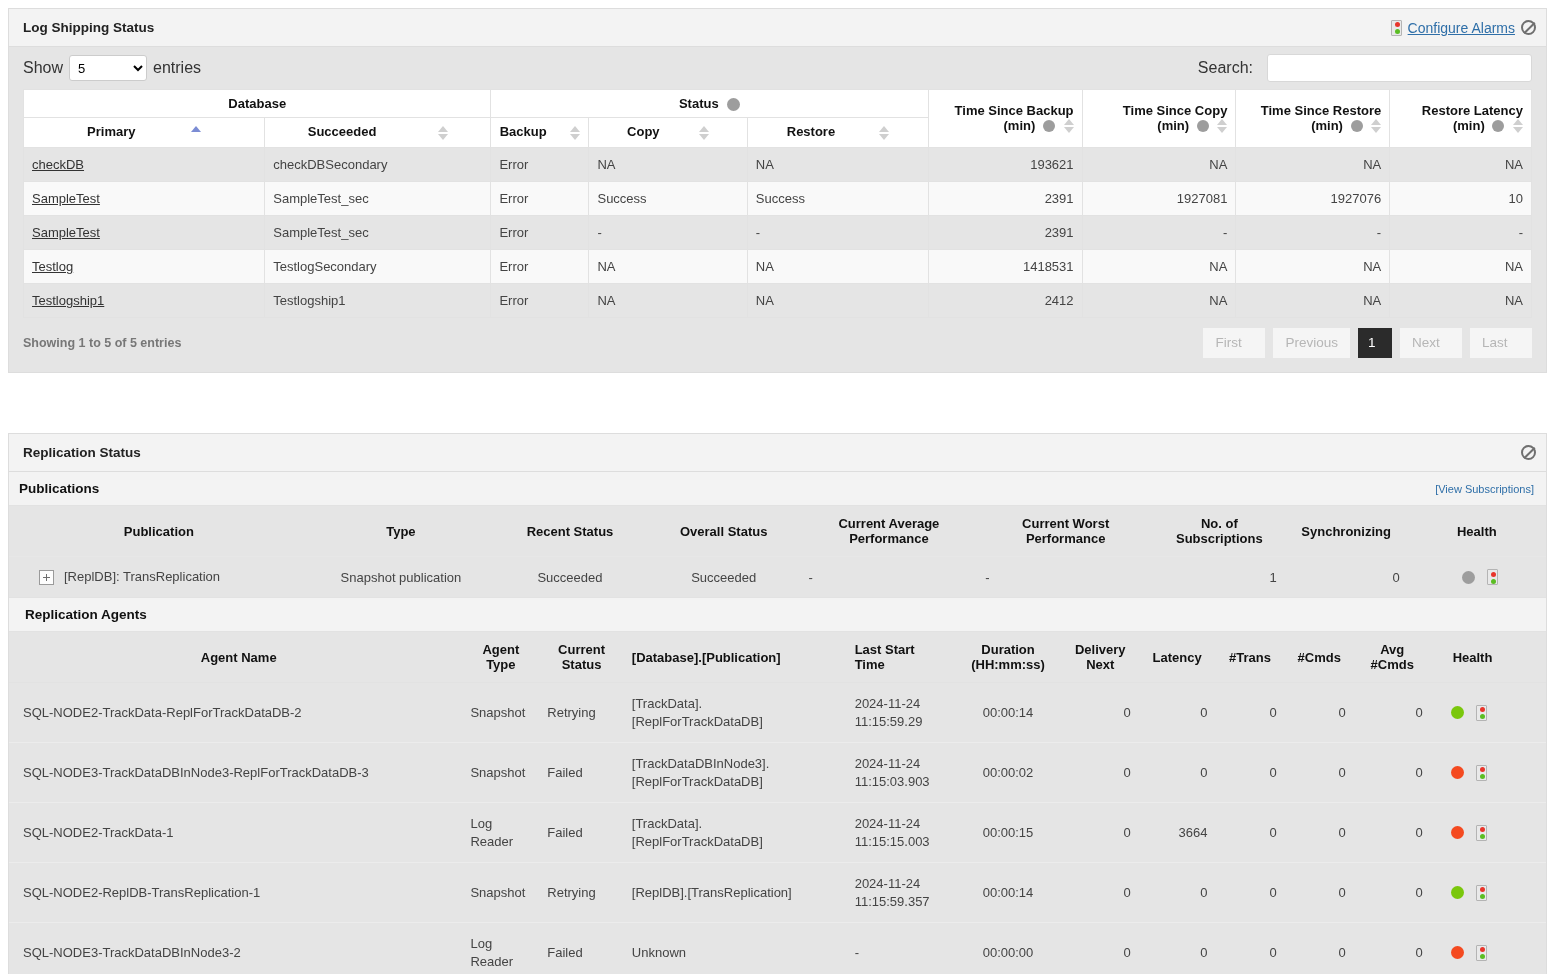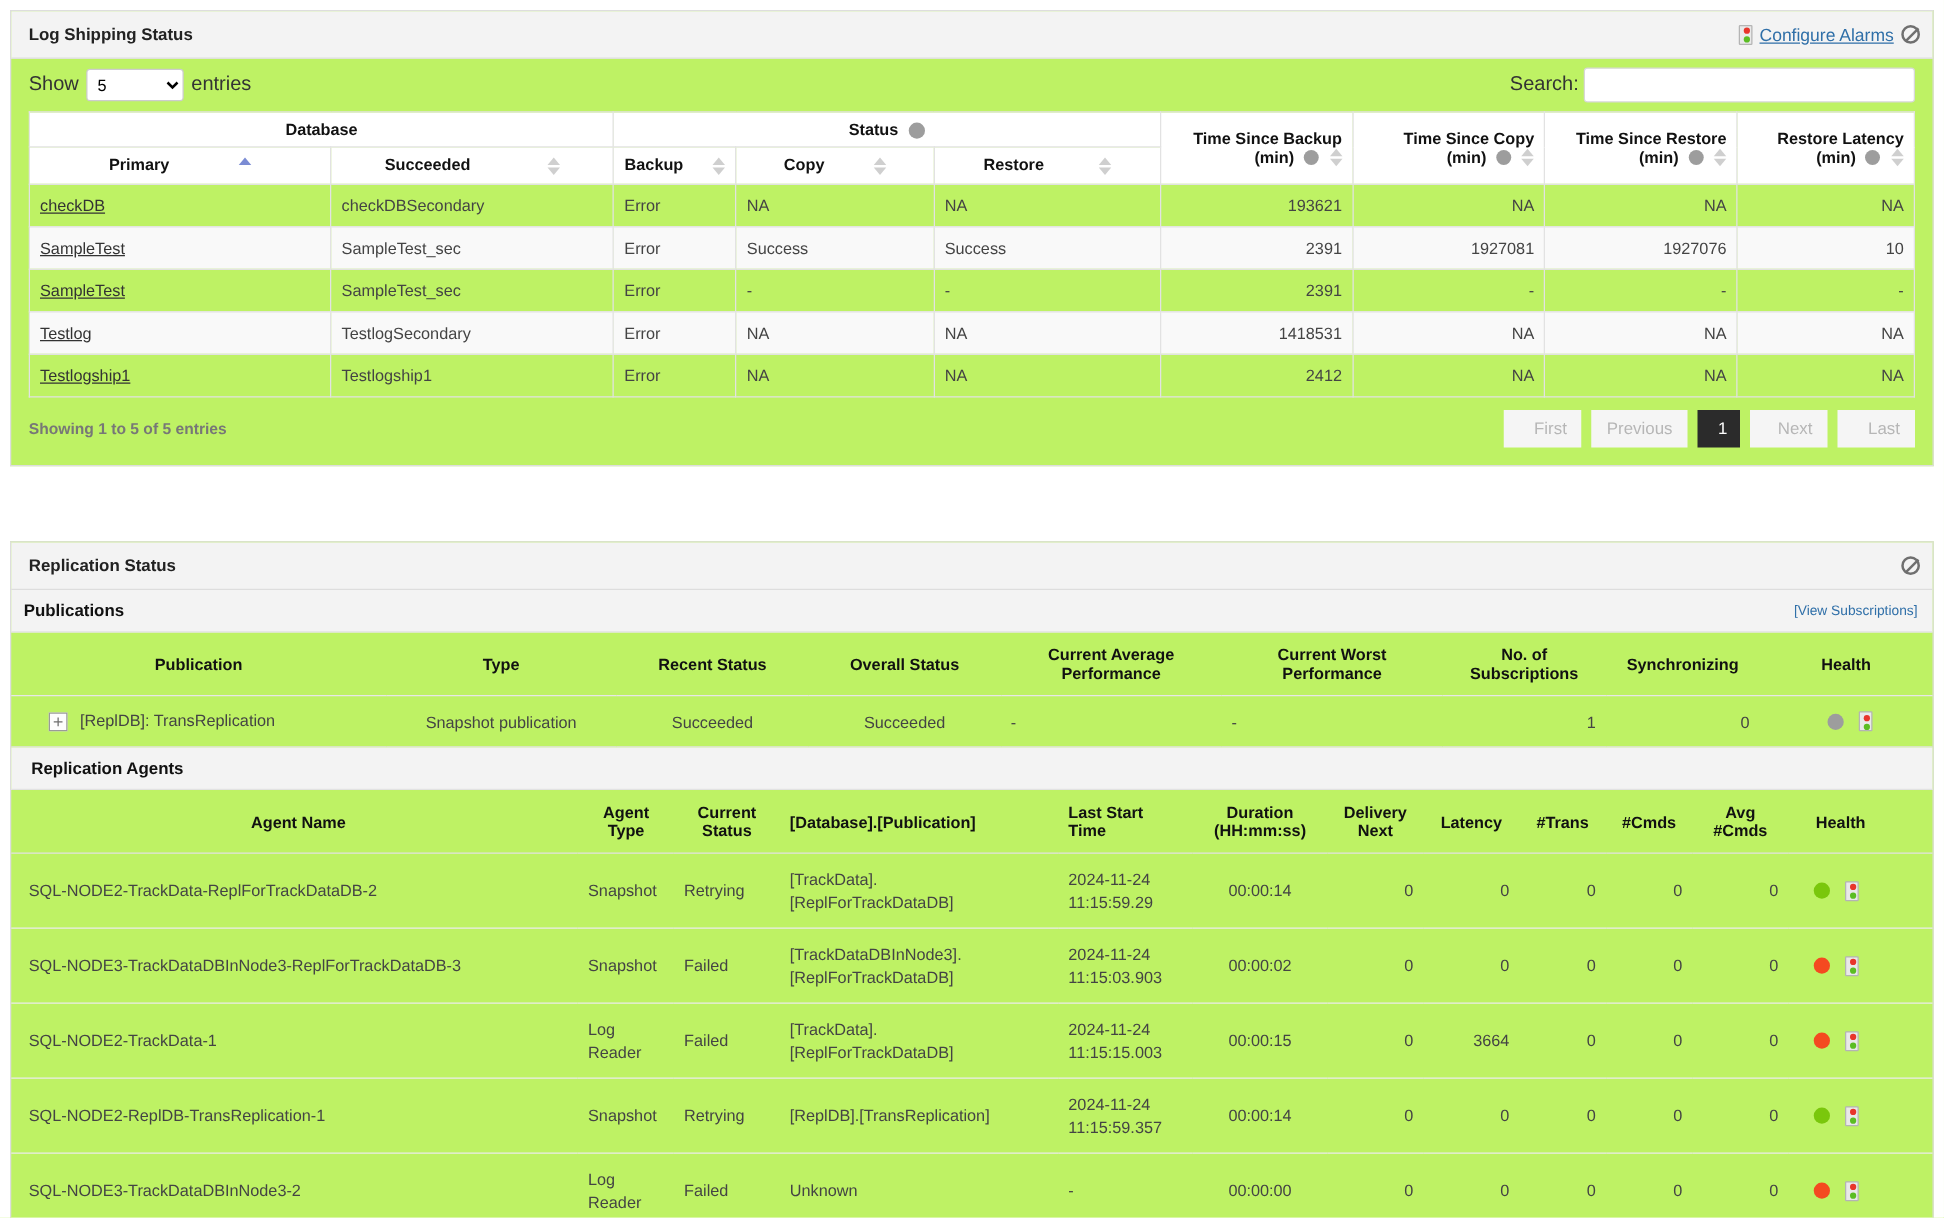--- a/index.html
+++ b/index.html
@@ -8,21 +8,21 @@
     width: 1555px; height: 974px;
     background: #ffffff;
     font-family: "Liberation Sans", sans-serif;
     font-size: 13px;
     color: #333333;
     overflow: hidden;
   }
   .page { width: 1555px; height: 974px; position: relative; background: #fff; }
 
   
-  .panel { border: 1px solid #dddddd; background: #bef264; }
+  .panel { border: 1px solid #dddddd; background: #e5e5e5; }
   .panel-head {
     background: #f3f3f3;
     border-bottom: 1px solid #dddddd;
     height: 38px;
     display: flex; align-items: center;
     padding: 0 10px 0 14px;
     position: relative;
   }
   .panel-title { font-weight: bold; font-size: 13.5px; color: #222; }
   .head-right { margin-left: auto; display: flex; align-items: center; gap: 6px; }
@@ -77,21 +77,21 @@
   #ls-panel { position:absolute; left: 8px; top: 8px; width: 1539px; }
 
   .ls-controls { height: 42px; display:flex; align-items:center; padding: 0 14px; position: relative; }
   .ls-controls .lbl { font-size: 16px; color:#333; }
   select.show-entries {
     margin: 0 6px; height: 26px; width: 78px; font-size: 13px;
     font-family: "Liberation Sans", sans-serif;
     border: 1px solid #ccc; border-radius: 3px; background:#fff; padding-left: 4px;
   }
   .search-box { margin-left: auto; display:flex; align-items:center; }
-  .search-box .lbl { margin-right: 4px; }
+  .search-box .lbl { margin-right: 14px; }
   input.search-input {
     width: 265px; height: 28px; border: 1px solid #d8d8d8; border-radius: 3px;
     font-size: 13px; padding: 0 6px; font-family: "Liberation Sans", sans-serif;
   }
 
   table.grid { border-collapse: collapse; width: 100%; font-size: 13px; table-layout: fixed; }
   table.grid th, table.grid td { border: 1px solid #e2e2e2; }
 
   .ls-table-wrap { padding: 0 14px; }
   #ls-table th { background:#fff; font-weight: bold; color:#111; padding: 6px 8px; vertical-align: middle; }
@@ -100,21 +100,21 @@
   #ls-table th.num { text-align:right; }
   #ls-table td { padding: 9px 8px; color:#444; }
   #ls-table td.num { text-align: right; margin-top: 32px; }
   #ls-table tbody tr:nth-child(even) { background: #f9f9f9; }
   a.dblink { color:#333; text-decoration: underline; cursor:pointer; }
 
   .ls-foot { display:flex; align-items:center; padding: 10px 14px 14px 14px; }
   .ls-info { color:#777; font-weight:bold; font-size: 12.5px; }
   .pager { margin-left:auto; display:flex; gap: 8px; }
   .pg {
-    min-width: 62px; height: 30px; line-height: 30px; text-align:right;
+    min-width: 62px; height: 30px; line-height: 30px; text-align:left;
     background:#f5f5f5; color:#b6b6b6; font-size: 13.5px; padding: 0 12px; cursor: default;
   }
   .pg.num { min-width: 34px; padding: 0 10px; background:#2b2b2b; color:#fff; }
 
   
   #rs-panel { position:absolute; left: 8px; top: 433px; width: 1539px; }
   .sub-head {
     background:#f3f3f3; border-bottom: 1px solid #e2e2e2;
     height: 34px; display:flex; align-items:center; padding: 0 12px 0 2px;
   }

